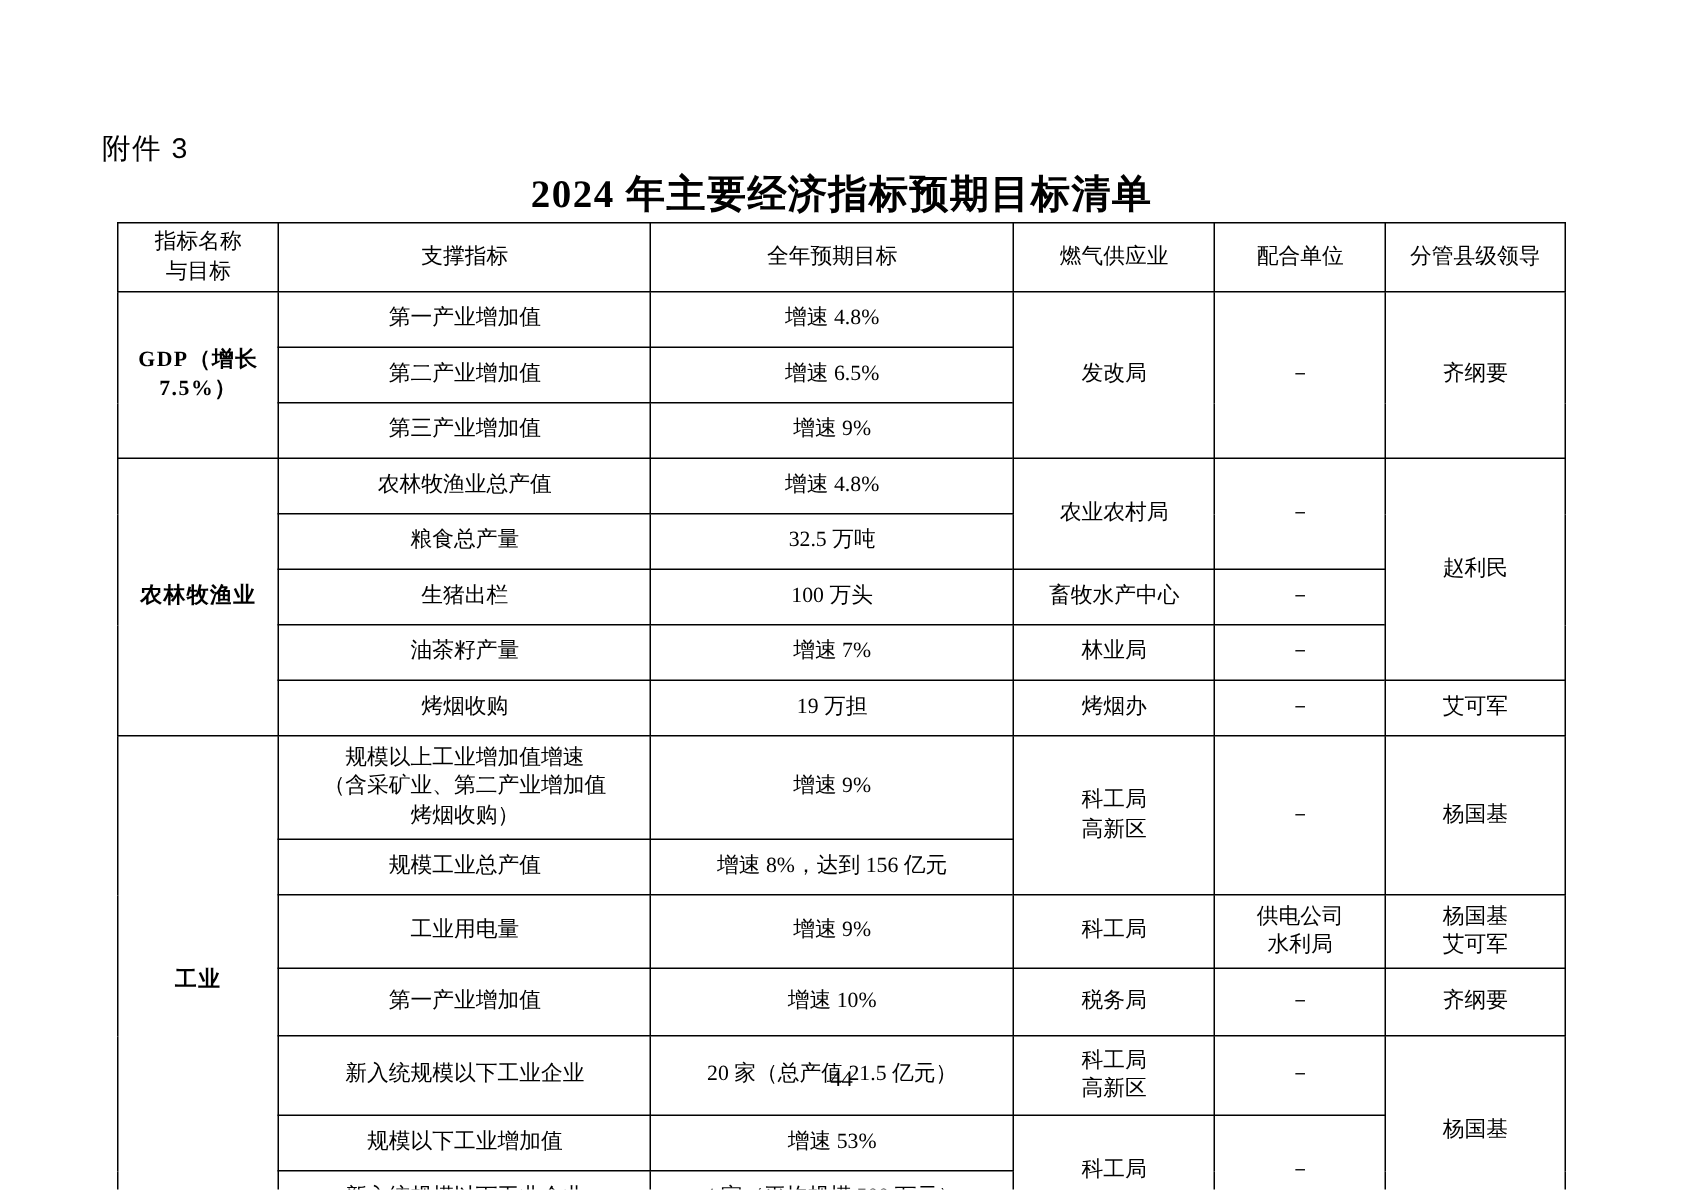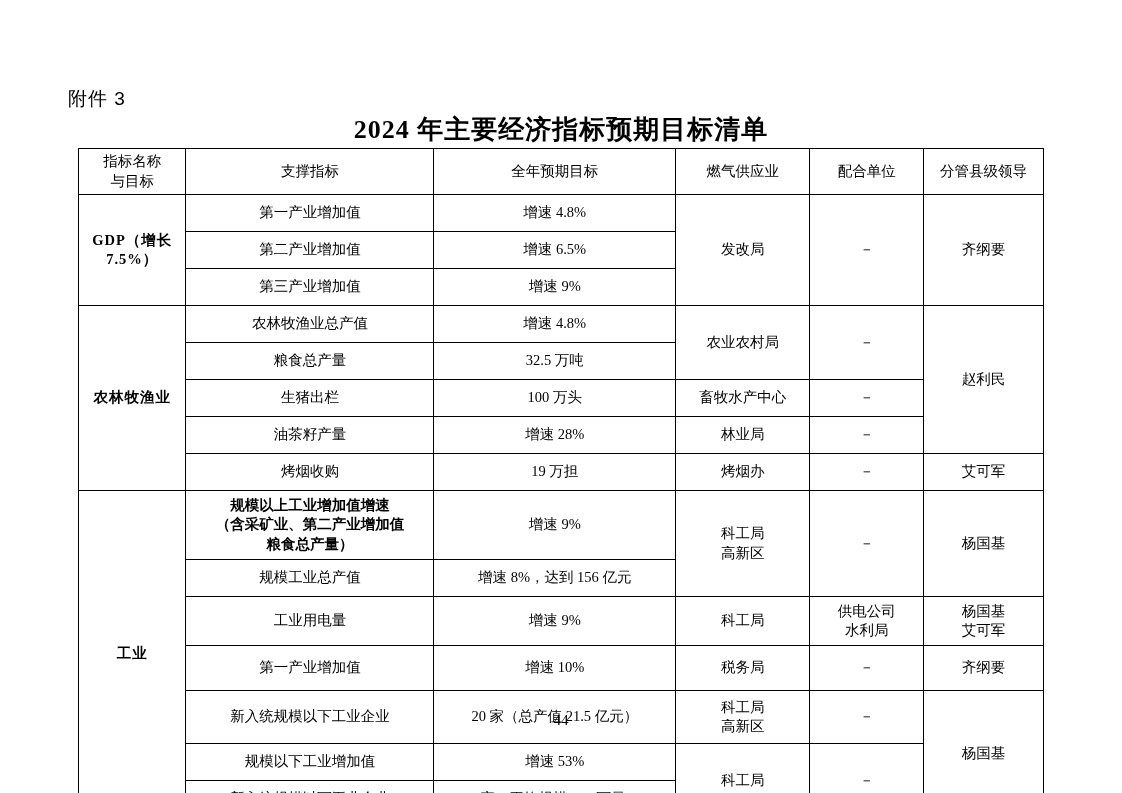--- a/index.html
+++ b/index.html
@@ -84,21 +84,20 @@
     top: 712px;
     width: 1122px;
     text-align: center;
     font-size: 15px;
     font-family: "Liberation Serif", "DejaVu Serif", serif;
   }
   .multiline {
     text-align: left;
     padding-left: 10px;
     line-height: 1.3;
-    font-weight: bold;
   }
 </style>
 </head>
 <body>
 
 <div class="page">
 
   <div class="attachment-label">附件 3</div>
 
   <div class="doc-title">2024 年主要经济指标预期目标清单</div>
@@ -160,38 +159,38 @@
         <td class="row-cell">32.5 万吨</td>
       </tr>
       <tr>
         <td class="row-cell left">生猪出栏</td>
         <td class="row-cell">100 万头</td>
         <td class="row-cell">畜牧水产中心</td>
         <td class="row-cell">－</td>
       </tr>
       <tr>
         <td class="row-cell left">油茶籽产量</td>
-        <td class="row-cell">增速 28%</td>
+        <td class="row-cell">增速 7%</td>
         <td class="row-cell">林业局</td>
         <td class="row-cell">－</td>
       </tr>
       <tr>
         <td class="row-cell left">烤烟收购</td>
         <td class="row-cell">19 万担</td>
         <td class="row-cell">烤烟办</td>
         <td class="row-cell">－</td>
         <td class="row-cell">艾可军</td>
       </tr>
 
       <tr>
         <td class="row-cell cat" rowspan="7">工业</td>
         <td class="multiline" style="height:62px">
           <div>规模以上工业增加值增速</div>
           <div>（含采矿业、第二产业增加值</div>
-          <div>粮食总产量）</div>
+          <div>烤烟收购）</div>
         </td>
         <td class="row-cell">增速 9%</td>
         <td class="row-cell" rowspan="2">
           <div>科工局</div>
           <div>高新区</div>
         </td>
         <td class="row-cell" rowspan="2">－</td>
         <td class="row-cell" rowspan="2">杨国基</td>
       </tr>
       <tr>

